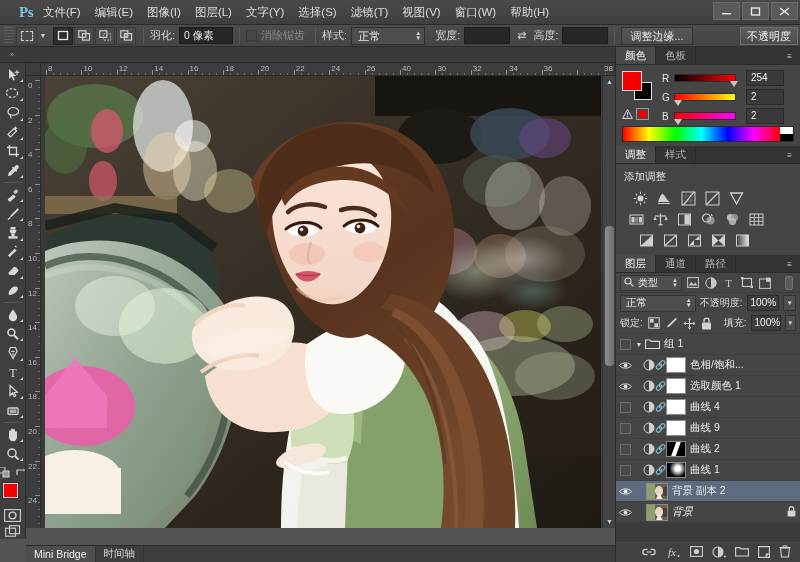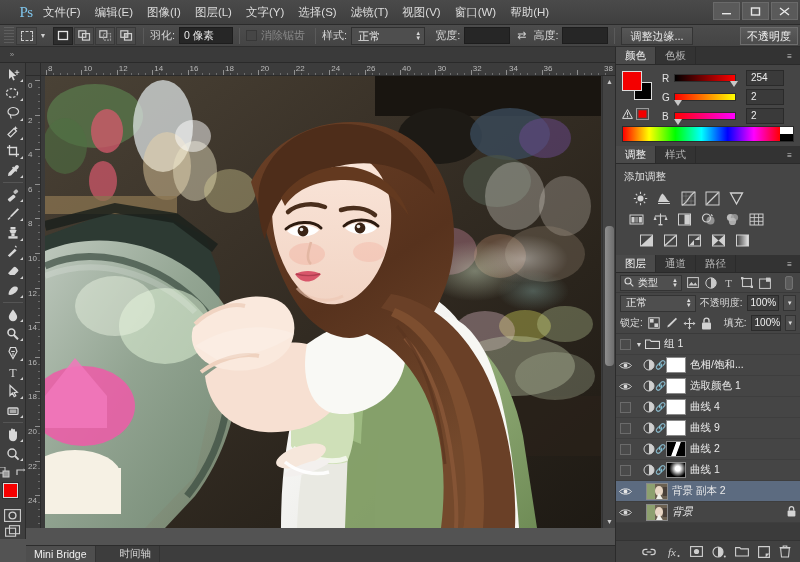--- a/index.html
+++ b/index.html
@@ -14,21 +14,21 @@
 
   
   .menubar {
     position:absolute; left:0; top:0; width:800px; height:25px;
     background:linear-gradient(#4a4a4a,#3f3f3f);
     border-bottom:1px solid #2b2b2b;
     display:flex; align-items:center;
   }
   .ps-logo {
     width:36px; height:25px; display:flex; align-items:center; justify-content:center;
-    color:#7fc4ea; font-weight:normal; font-size:15px; letter-spacing:-.5px;
+    color:#7fc4ea; font-weight:bold; font-size:15px; letter-spacing:-.5px;
     font-family:"Liberation Serif", serif;
     padding-left:16px;
   }
   .menu-item {
     padding:0 7px; height:25px; line-height:25px; font-size:11.5px; color:#dcdcdc;
     white-space:nowrap; cursor:default;
   }
   .win-btns { position:absolute; right:2px; top:2px; display:flex; gap:2px; }
   .win-btn {
     width:27px; height:18px; background:#5a5a5a; border:1px solid #6a6a6a;
@@ -168,21 +168,21 @@
   .stat-ico { width:16px; display:flex; justify-content:center; color:#cfcfcf; font-size:10px; }
   .docinfo { margin-left:28px; white-space:nowrap; }
   .stat-caret { margin-left:6px; color:#d2d2d2; font-size:8px; }
   .scroll-h {
     position:absolute; left:41px; top:528px; width:574px; height:17px;
   }
 
   
   .bottomdock {
     position:absolute; left:26px; top:545px; width:589px; height:17px;
-    background:#3d3d3d; border-top:1px solid #2c2c2c; display:flex; align-items:stretch;gap:16px;
+    background:#3d3d3d; border-top:1px solid #2c2c2c; display:flex; align-items:stretch;
   }
   .bd-tab {
     display:flex; align-items:center; padding:0 8px; font-size:10.5px;
     color:#d6d6d6; border-right:1px solid #333;
   }
   .bd-tab.active { background:#4e4e4e; color:#f0f0f0; }
 
   
   .rightdock {
     position:absolute; left:615px; top:47px; width:185px; height:515px;

